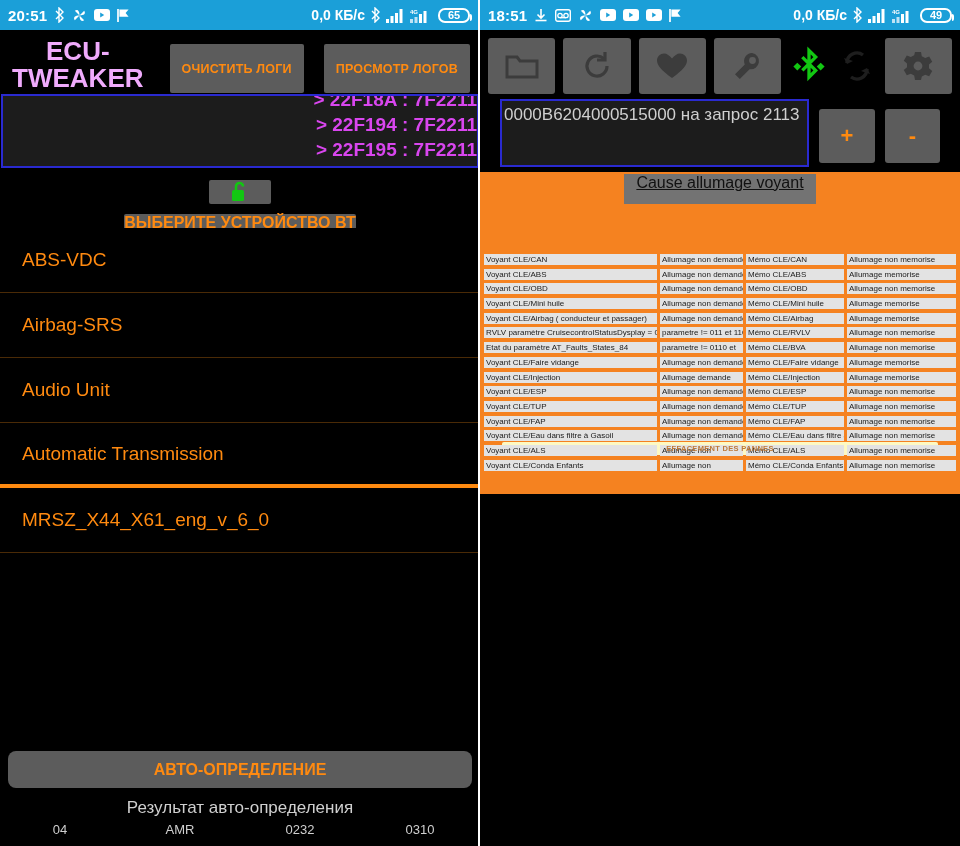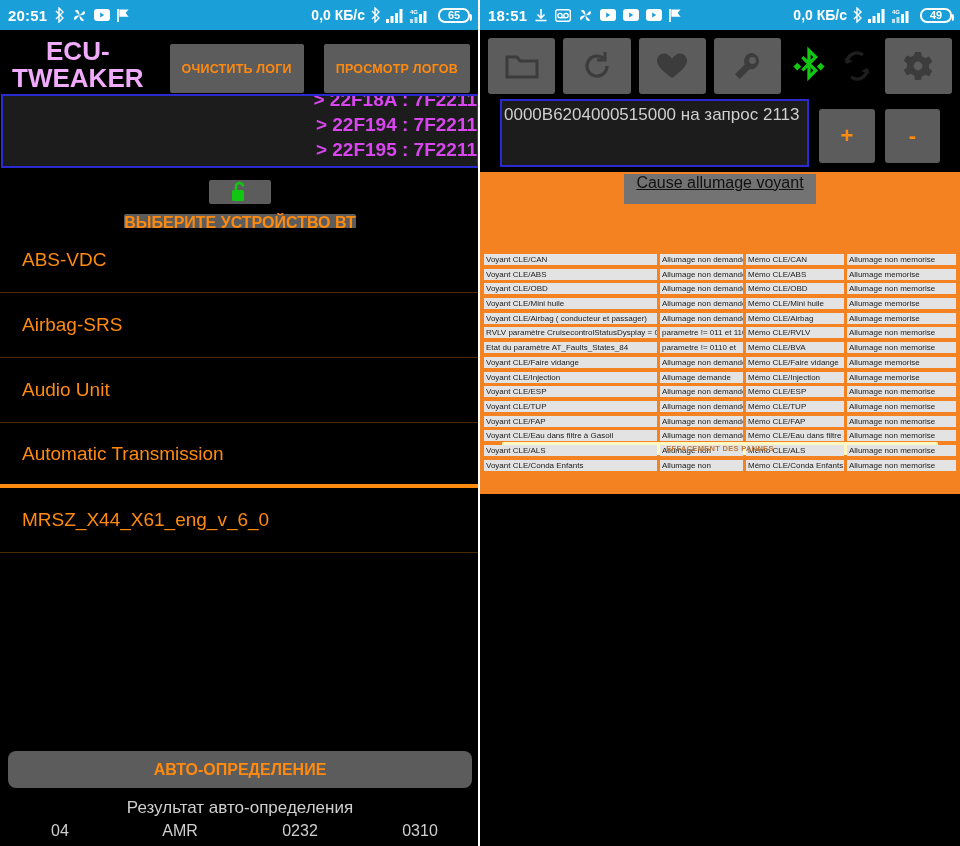--- a/index.html
+++ b/index.html
@@ -89,21 +89,21 @@
     position: absolute; left: 8px; top: 751px; width: 464px; height: 37px;
     background: #5c5c5c; color: #ff8a10; font-size: 16px; font-weight: bold;
     display:flex; align-items:center; justify-content:center; border-radius: 8px;
   }
   .auto-res-title {
     position:absolute; left:0; top: 798px; width: 480px; text-align:center;
     color:#cfcfcf; font-size: 17px;
   }
   .auto-res-row {
     position:absolute; left:0; top: 822px; width: 480px;
-    display:flex; color:#cfcfcf; font-size: 16px;
+    display:flex; color:#cfcfcf; font-size: 13px;
   }
   .auto-res-row > span { flex:1; text-align:center; }
 
   
   .r-toolbar {
     display:flex; align-items:center; gap:8px; padding: 6px 8px 0 8px; height: 66px;
   }
   .tb-btn {
     width: 68px; height: 56px; background: #5c5c5c; border-radius: 3px;
     display:flex; align-items:center; justify-content:center;

